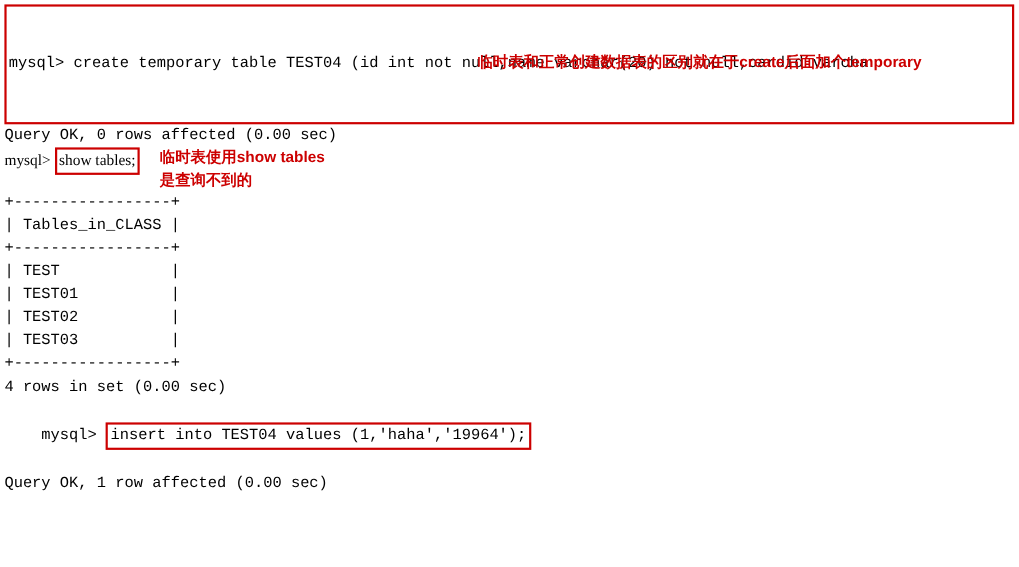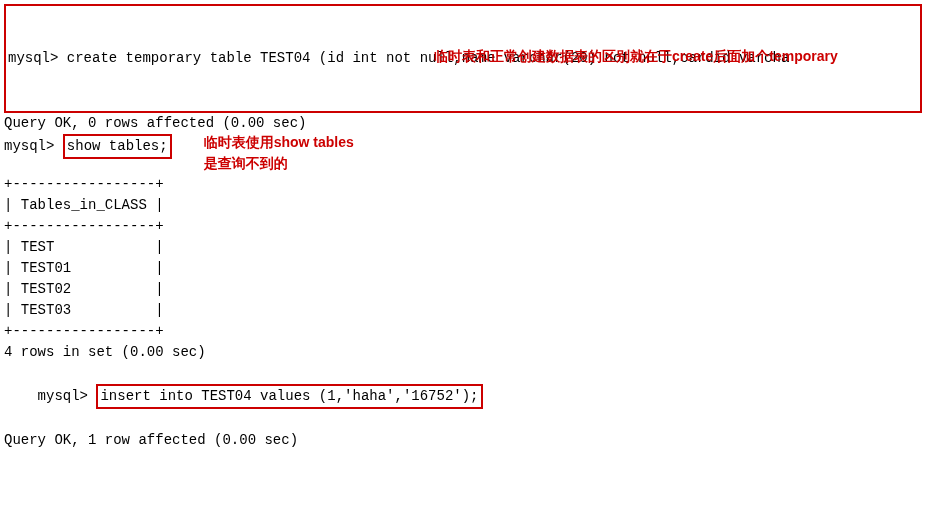--- a/index.html
+++ b/index.html
@@ -41,23 +41,24 @@
       display: inline-block;
       vertical-align: top;
       white-space: normal;
     }
     .row {
       display: flex;
       align-items: flex-start;
     }
     .col-left {
       flex: 0 0 auto;
+      font-family: Liberation Serif, serif;
     }
     .col-ann {
-      margin-left: 32px;
+      margin-left: 18px;
       margin-top: -2px;
     }
     .right-ann {
       position: absolute;
       left: 430px;
       top: 42px;
       width: 460px;
     }
     .container {
       position: relative;
@@ -93,21 +94,21 @@
   <div class="line">| TEST            |</div>
   <div class="line">| TEST01          |</div>
   <div class="line">| TEST02          |</div>
   <div class="line">| TEST03          |</div>
   <div class="line">+-----------------+</div>
   <div class="line">4 rows in set (0.00 sec)</div>
 
   <div class="line"></div>
 
   <div class="line">
-    <span class="prompt">mysql&gt;</span><span> </span><span class="redbox">insert into TEST04 values (1,'haha','16752');</span>
+    <span class="prompt">mysql&gt;</span><span> </span><span class="redbox">insert into TEST04 values (1,'haha','19964');</span>
   </div>
   <div class="line">Query OK, 1 row affected (0.00 sec)</div>
 
   <div class="line"></div>
 
   <div class="line">
     
   </div>
 
 </div>

